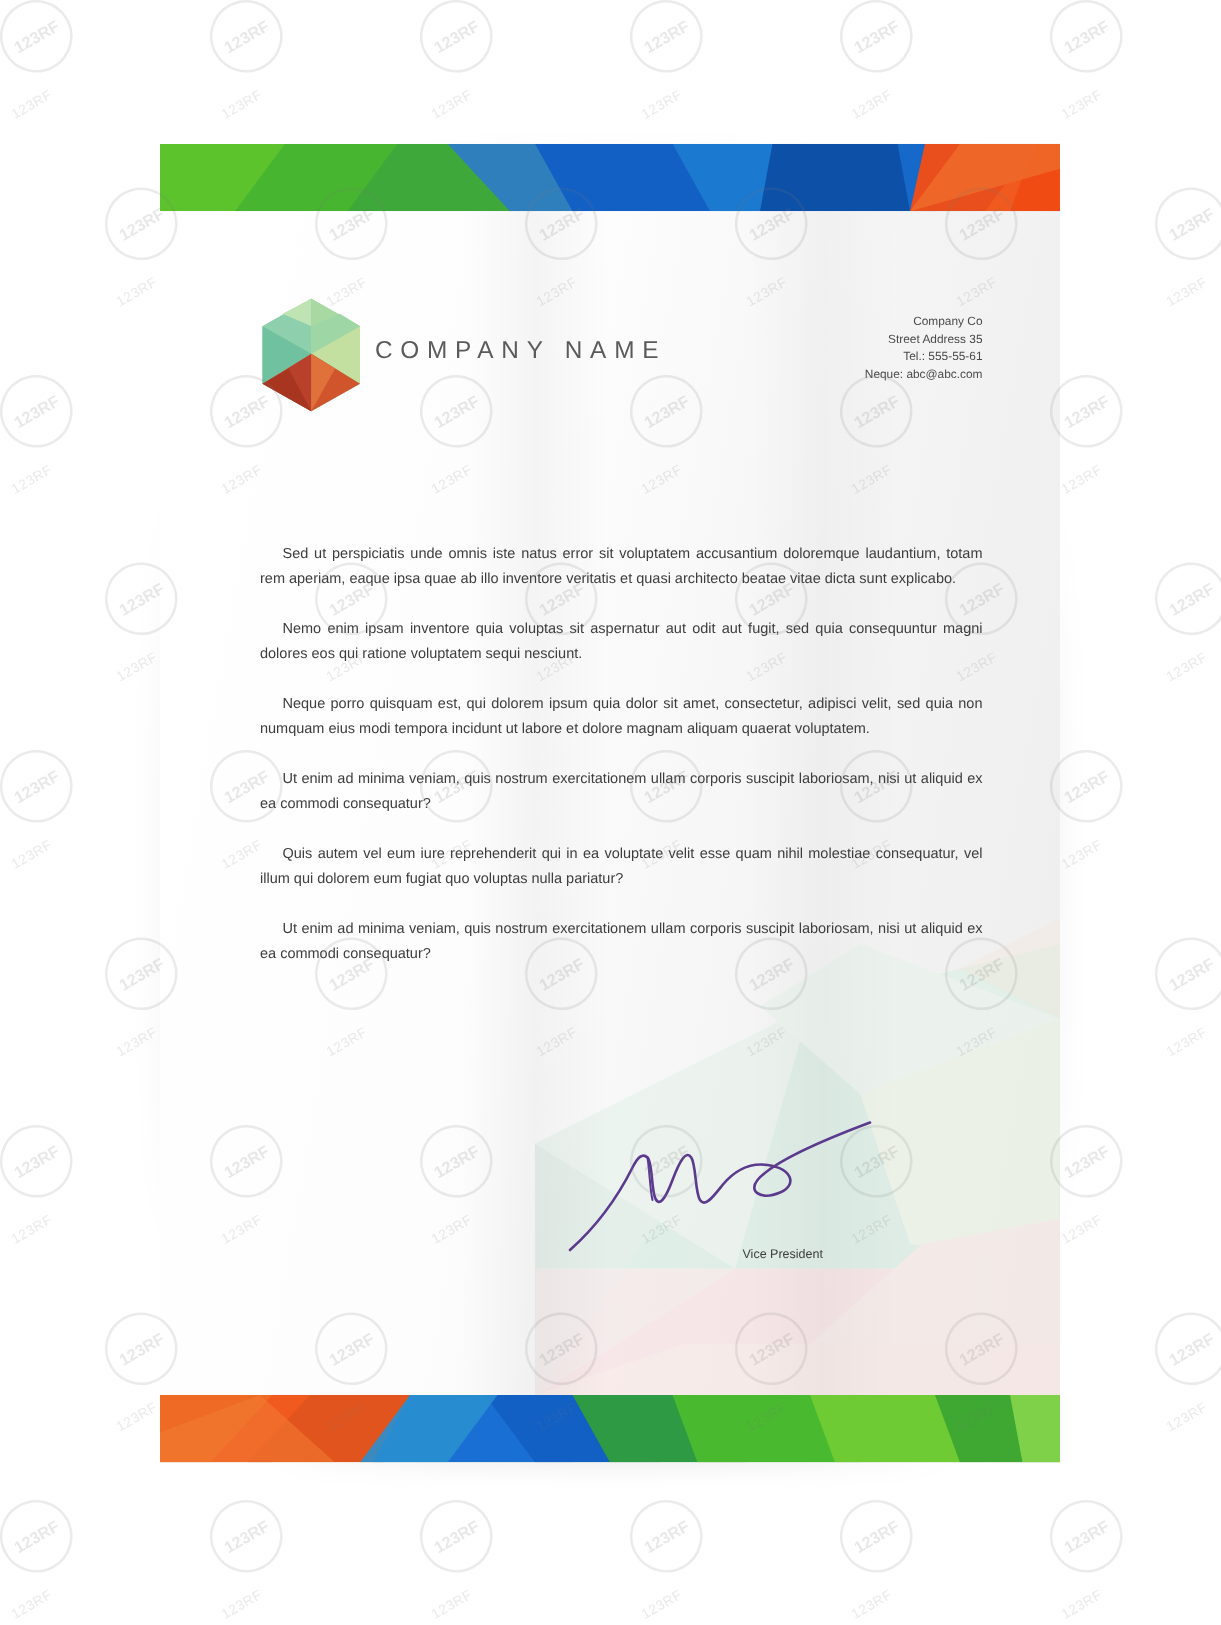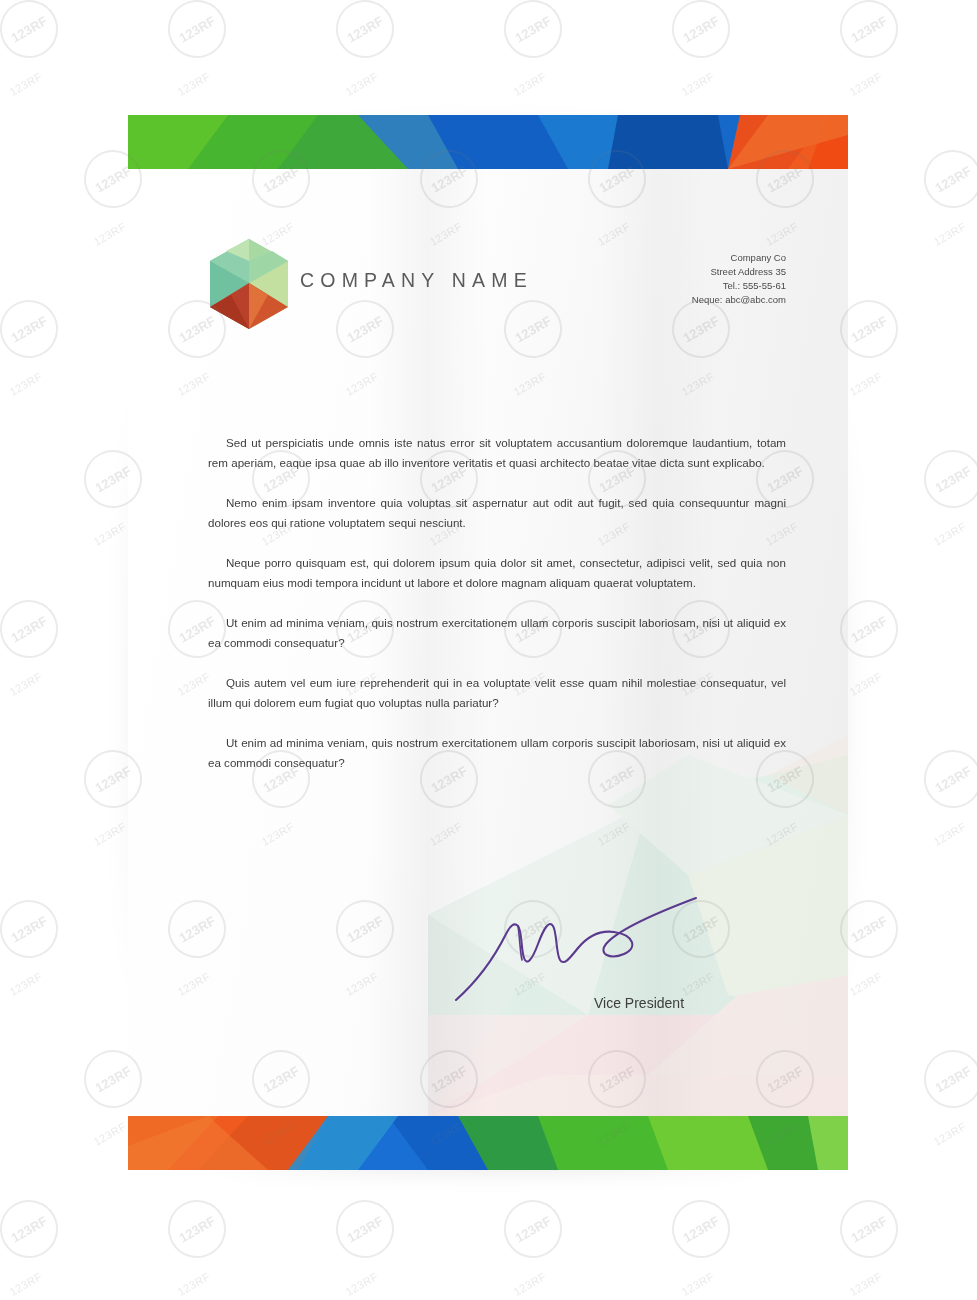--- a/index.html
+++ b/index.html
@@ -161,21 +161,21 @@
   }
   #signature-svg {
     position: absolute;
     right: 130px;
     bottom: 158px;
     width: 270px;
     height: 120px;
     pointer-events: none;
   }
   #sign-title, #sign-name {
-    font-size: 14px;
+    font-size: 10px;
     color: #3d3d3d;
     line-height: 17px;
     padding-left: 138px;
   }
 </style>
 </head>
 <body>
 
 <div id="sheet-wrap">
   <div id="sheet-shadow"></div>

